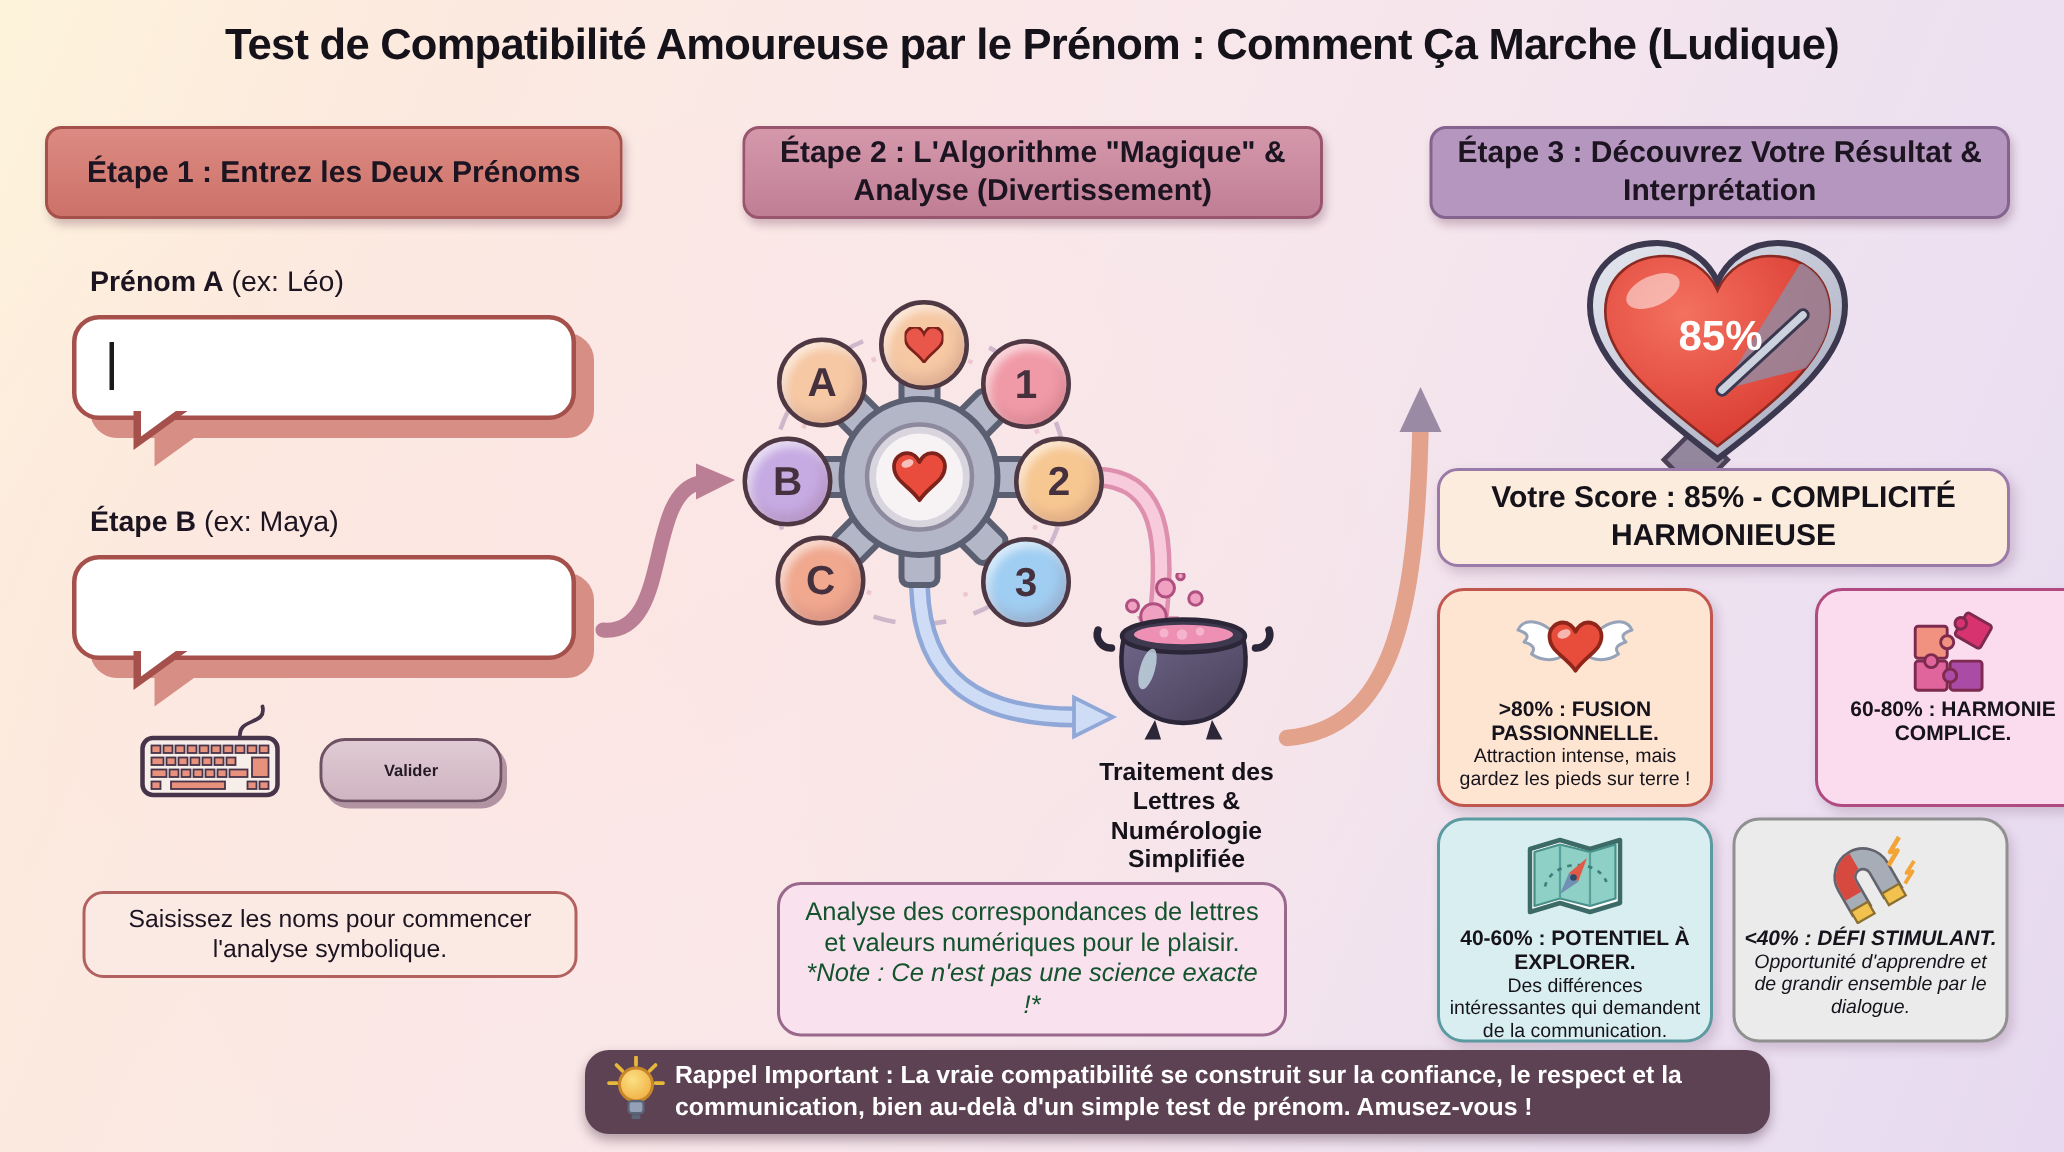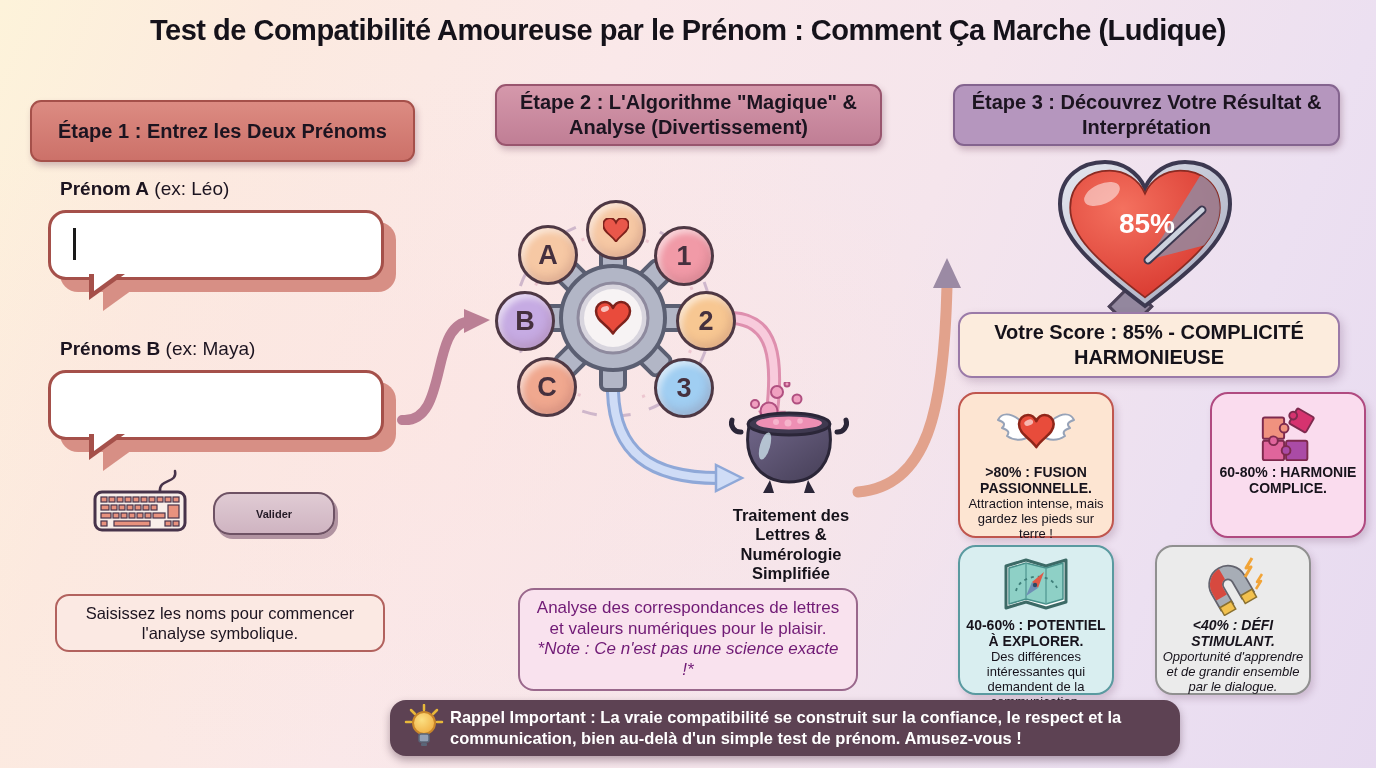--- a/index.html
+++ b/index.html
@@ -10,21 +10,21 @@
       linear-gradient(112deg,#fdf3da 0%,#fceadf 16%,#fae8e9 38%,#f5e5ec 60%,#ece0f1 82%,#e7daf0 100%);}
   .abs{position:absolute;}
   .ni{pointer-events:none;}
 
   .page-title{left:0;top:14px;width:1376px;text-align:center;font-size:29px;font-weight:bold;
     color:#15121a;letter-spacing:-.5px;}
 
   .hdr{height:62px;border-radius:11px;display:flex;align-items:center;justify-content:center;
     text-align:center;font-weight:bold;font-size:20px;line-height:1.25;color:#1c1420;
     padding:0 8px;box-sizing:border-box;box-shadow:2px 4px 6px rgba(110,60,85,.3);}
-  .hdr1{left:30px;top:100px;width:385px;background:linear-gradient(#dc8b82,#cc7169);border:2px solid #a5504a;}
+  .hdr1{left:30px;top:84px;width:385px;background:linear-gradient(#dc8b82,#cc7169);border:2px solid #a5504a;}
   .hdr2{left:495px;top:84px;width:387px;background:linear-gradient(#d598ab,#c07e95);border:2px solid #99556e;}
   .hdr3{left:953px;top:84px;width:387px;background:linear-gradient(#bfa0c6,#ab8bb4;);border:2px solid #84648f;background-color:#b596be;}
 
   .field-label{font-size:19px;color:#1c1420;}
   .field-label b{font-weight:bold;}
   .bubble{width:330px;height:64px;background:#fff;border:3px solid #a5504a;border-radius:18px;
     box-shadow:12px 12px 0 0 #d78f85;}
   .bubble .tail{position:absolute;left:38px;bottom:-23px;width:0;height:0;
     border-top:26px solid #a5504a;border-right:36px solid transparent;}
   .bubble .tail2{position:absolute;left:43px;bottom:-14px;width:0;height:0;
@@ -43,32 +43,32 @@
   .circle-node{width:54px;height:54px;border-radius:50%;border:3px solid #4e3844;
     display:flex;align-items:center;justify-content:center;font-size:27px;font-weight:bold;color:#45303e;
     box-shadow:inset -3px -5px 8px rgba(120,60,70,.18), inset 3px 4px 6px rgba(255,255,255,.6);}
   .cn-peach{background:#f6c8a4;} .cn-pink{background:#f19aa7;} .cn-purple{background:#c6abe3;}
   .cn-orange{background:#f7c792;} .cn-salmon{background:#f0a88f;} .cn-blue{background:#a0cef2;}
 
   .process-caption{left:706px;top:506px;width:170px;text-align:center;font-size:16.5px;font-weight:bold;
     line-height:1.18;color:#15121a;}
 
   .analyse-box{left:518px;top:588px;width:340px;background:#f9e2ee;border:2px solid #9a688c;border-radius:16px;
-    padding:8px 10px;box-sizing:border-box;text-align:center;font-size:17px;line-height:1.22;color:#701a75;}
+    padding:8px 10px;box-sizing:border-box;text-align:center;font-size:17px;line-height:1.22;color:#14532d;}
   .analyse-box .disclaimer{font-style:italic;}
 
   .diamond{left:1114px;top:290px;width:27px;height:27px;background:#93879e;border:3px solid #4c4258;
     transform:rotate(45deg);}
 
   .score-box{left:958px;top:312px;width:382px;background:#fcecdd;border:2px solid #9a7aa8;border-radius:14px;
     height:66px;display:flex;align-items:center;justify-content:center;text-align:center;
     font-size:20px;font-weight:bold;line-height:1.25;color:#15121a;padding:0 14px;box-sizing:border-box;
     box-shadow:3px 4px 8px rgba(110,70,110,.25);}
 
-  .rbox{width:156px;border-radius:18px;box-sizing:border-box;padding:8px 5px 6px 5px;text-align:center;
+  .rbox{width:184px;border-radius:18px;box-sizing:border-box;padding:8px 5px 6px 5px;text-align:center;
     color:#17131c;box-shadow:3px 4px 7px rgba(110,70,100,.22);}
   .rbox .ric{height:62px;display:flex;align-items:center;justify-content:center;}
   .rbox .rt{font-size:14px;font-weight:bold;line-height:1.15;}
   .rbox .rd{font-size:13px;line-height:1.15;margin-top:1px;}
   .rbox1{left:958px;top:392px;height:146px;background:#fde5d2;border:2.5px solid #c0564e;}
   .rbox2{left:1210px;top:392px;height:146px;background:#fadcee;border:2.5px solid #b04a80;}
   .rbox3{left:958px;top:545px;height:150px;background:#d9eef0;border:2.5px solid #5a9aa0;}
   .rbox4{left:1155px;top:545px;height:150px;background:#ebebeb;border:2.5px solid #909090;font-style:italic;}
 
   .footer-bar{left:390px;top:700px;width:790px;height:56px;background:#5d4253;border-radius:16px;
@@ -129,21 +129,21 @@
   <div class="abs field-label z2" style="left:60px;top:178px;">
     <b>Prénom A</b><span> (ex: Léo)</span>
   </div>
   <div class="abs bubble z2" style="left:48px;top:210px;">
     <span class="caret ni"></span>
     <span></span>
     <span class="tailsh ni"></span><span class="tail ni"></span><span class="tail2 ni"></span>
   </div>
 
   <div class="abs field-label z2" style="left:60px;top:338px;">
-    <b>Prénoms B</b><span> (ex: Maya)</span>
+    <b>Étape B</b><span> (ex: Maya)</span>
   </div>
   <div class="abs bubble z2" style="left:48px;top:370px;">
     <span></span>
     <span class="tailsh ni"></span><span class="tail ni"></span><span class="tail2 ni"></span>
   </div>
 
   <svg class="abs z2" style="left:92px;top:468px;" width="100" height="66" viewBox="0 0 100 66">
     <path d="M68,24 C66,10 86,16 83,3" fill="none" stroke="#47334a" stroke-width="2.5" stroke-linecap="round"></path>
     <rect x="3" y="24" width="90" height="38" rx="7" fill="#f8eee9" stroke="#47334a" stroke-width="3"></rect>
     <g fill="#e8927e" stroke="#47334a" stroke-width="1.2">

